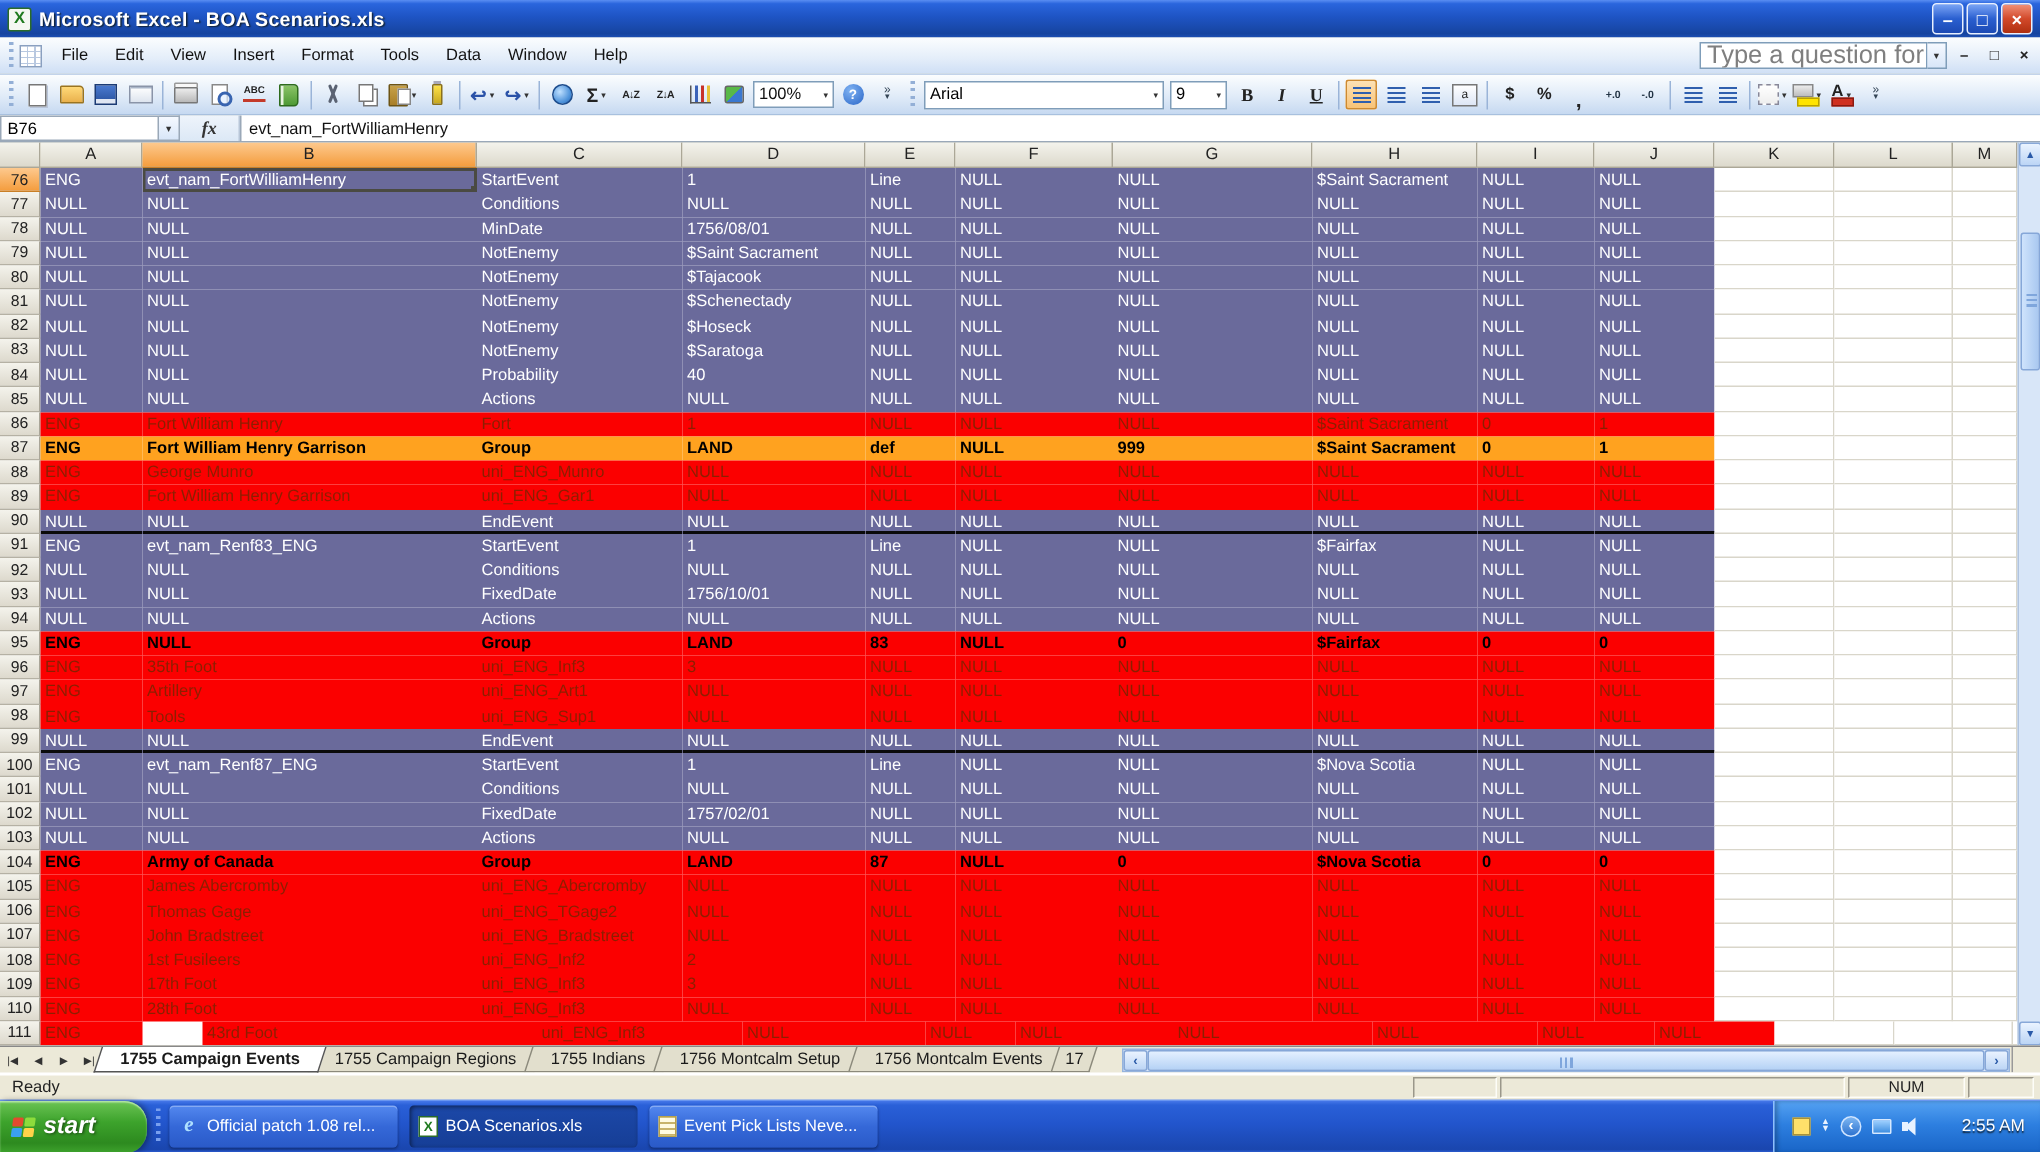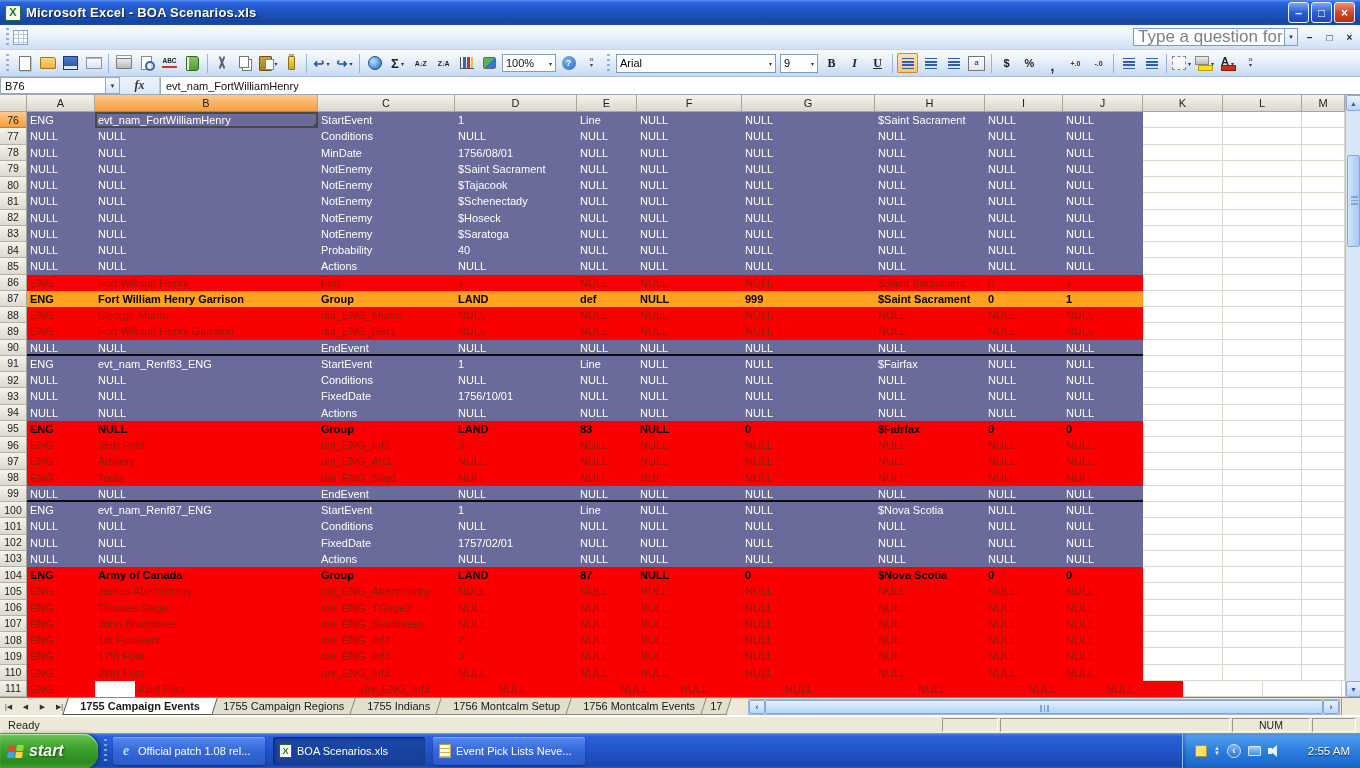--- a/index.html
+++ b/index.html
@@ -213,20 +213,31 @@
     <span class="winbtns">
       <span class="wb">–</span>
       <span class="wb">□</span>
       <span class="wb close">×</span>
     </span>
   </div>
 
   <div class="menubar">
     <span class="grip"></span>
     <span class="sheeticon"></span>
+    <span class="mount">
+        <span class="menu-item">File</span>
+        <span class="menu-item">Edit</span>
+        <span class="menu-item">View</span>
+        <span class="menu-item">Insert</span>
+        <span class="menu-item">Format</span>
+        <span class="menu-item">Tools</span>
+        <span class="menu-item">Data</span>
+        <span class="menu-item">Window</span>
+        <span class="menu-item">Help</span>
+      </span>
     <span class="helpbox">Type a question for help</span>
     <span class="helpdd">▾</span>
     <span class="mwb">–</span>
     <span class="mwb">□</span>
     <span class="mwb">×</span>
   </div>
 
   <div class="toolbar">
     <span class="grip"></span>
     <span class="mount">

